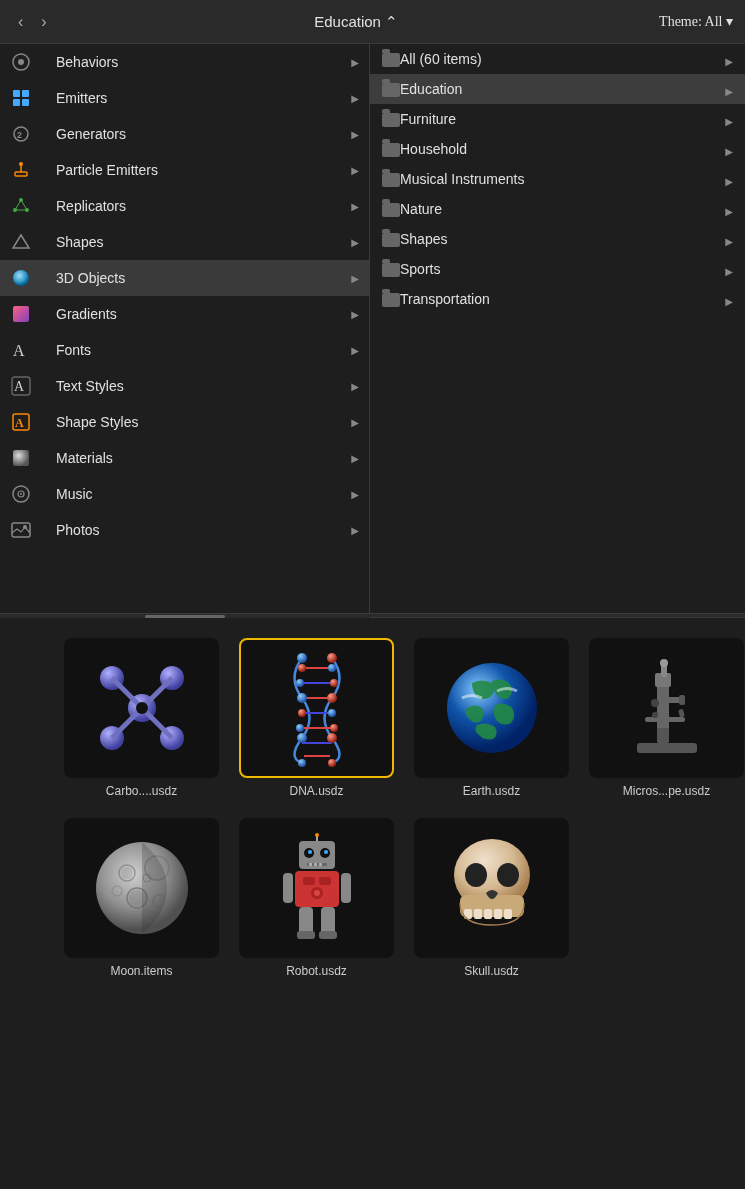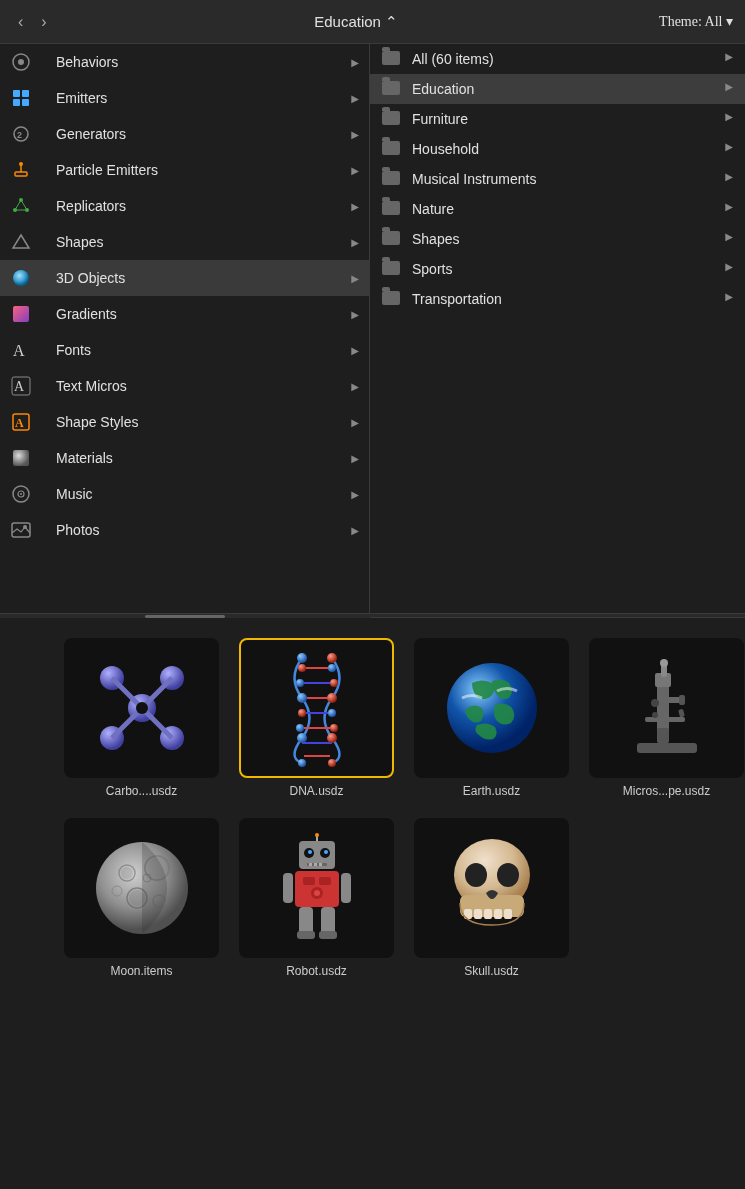--- a/index.html
+++ b/index.html
@@ -97,25 +97,25 @@
     }
 
     
     .right-panel {
       flex: 1;
       background: #1e1e1e;
       overflow-y: auto;
     }
     .right-item {
       display: flex;
-      align-items: flex-start;
+      align-items: flex-end;
       padding: 7px 12px;
       cursor: pointer;
       font-size: 14px;
-      gap: 12px;
+      gap: 0;
     }
     .right-item.active { background: #3d3d3d; }
     .right-item .folder-icon {
       width: 18px;
       height: 14px;
       background: #666;
       border-radius: 2px;
       position: relative;
       flex-shrink: 0;
     }
@@ -373,21 +373,21 @@
       <span class="arrow">▶</span>
     </div>
 
     <div class="sidebar-item">
       <span class="icon">
         <svg width="20" height="20" viewBox="0 0 20 20">
           <rect x="1" y="1" width="18" height="18" rx="2" fill="none" stroke="#888" stroke-width="1"></rect>
           <text x="3" y="15" fill="#ccc" font-size="14" font-family="serif">A</text>
         </svg>
       </span>
-      <span>Text Micros</span>
+      <span>Text Styles</span>
       <span class="arrow">▶</span>
     </div>
 
     <div class="sidebar-item">
       <span class="icon">
         <svg width="20" height="20" viewBox="0 0 20 20">
           <rect x="2" y="2" width="16" height="16" rx="2" fill="none" stroke="#f80" stroke-width="1.5"></rect>
           <text x="4" y="15" fill="#f80" font-size="12" font-family="serif" font-weight="bold">A</text>
         </svg>
       </span>

